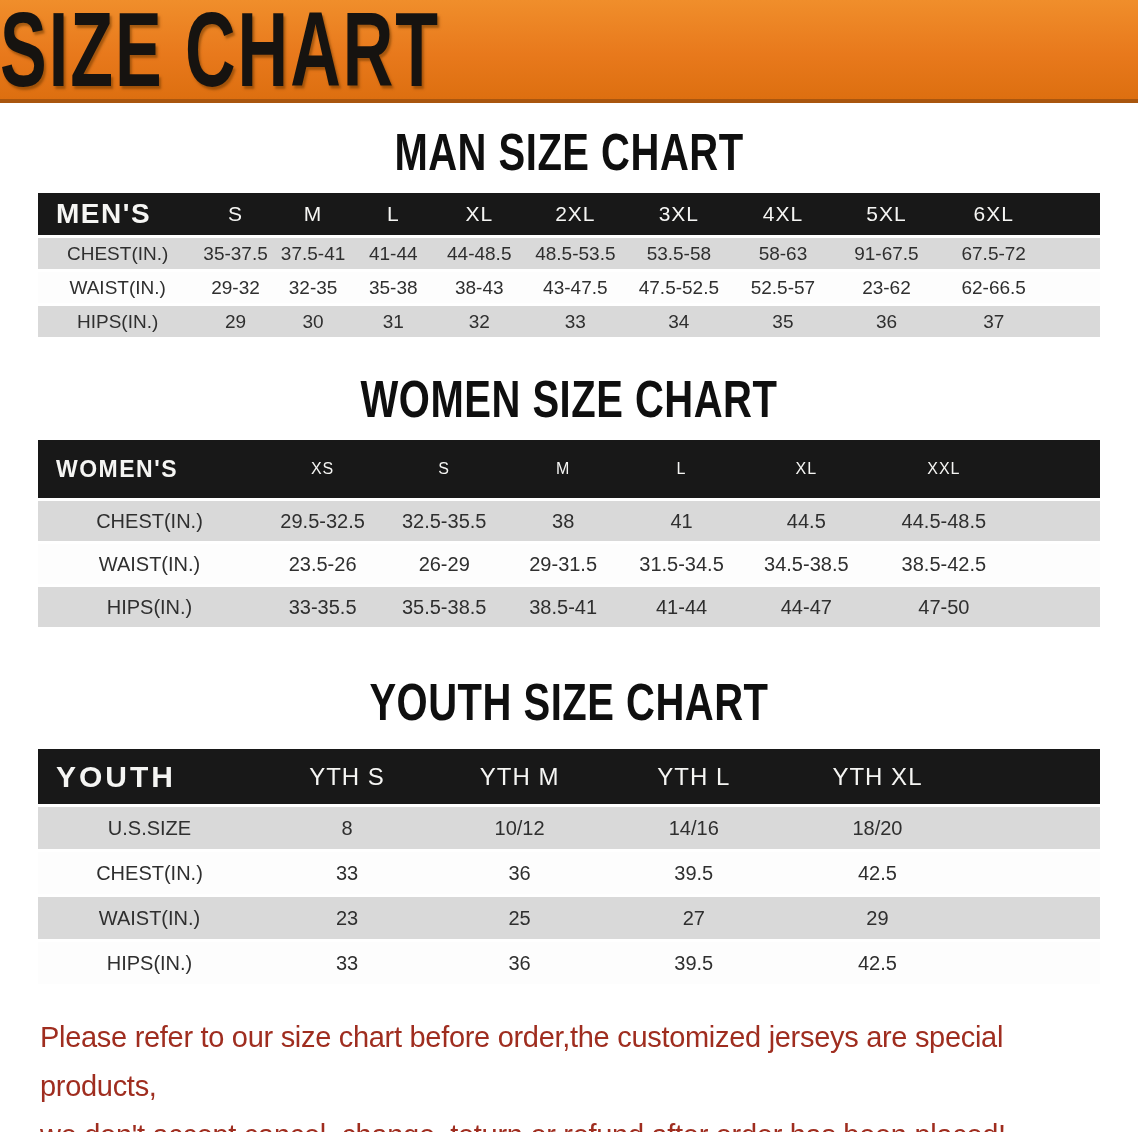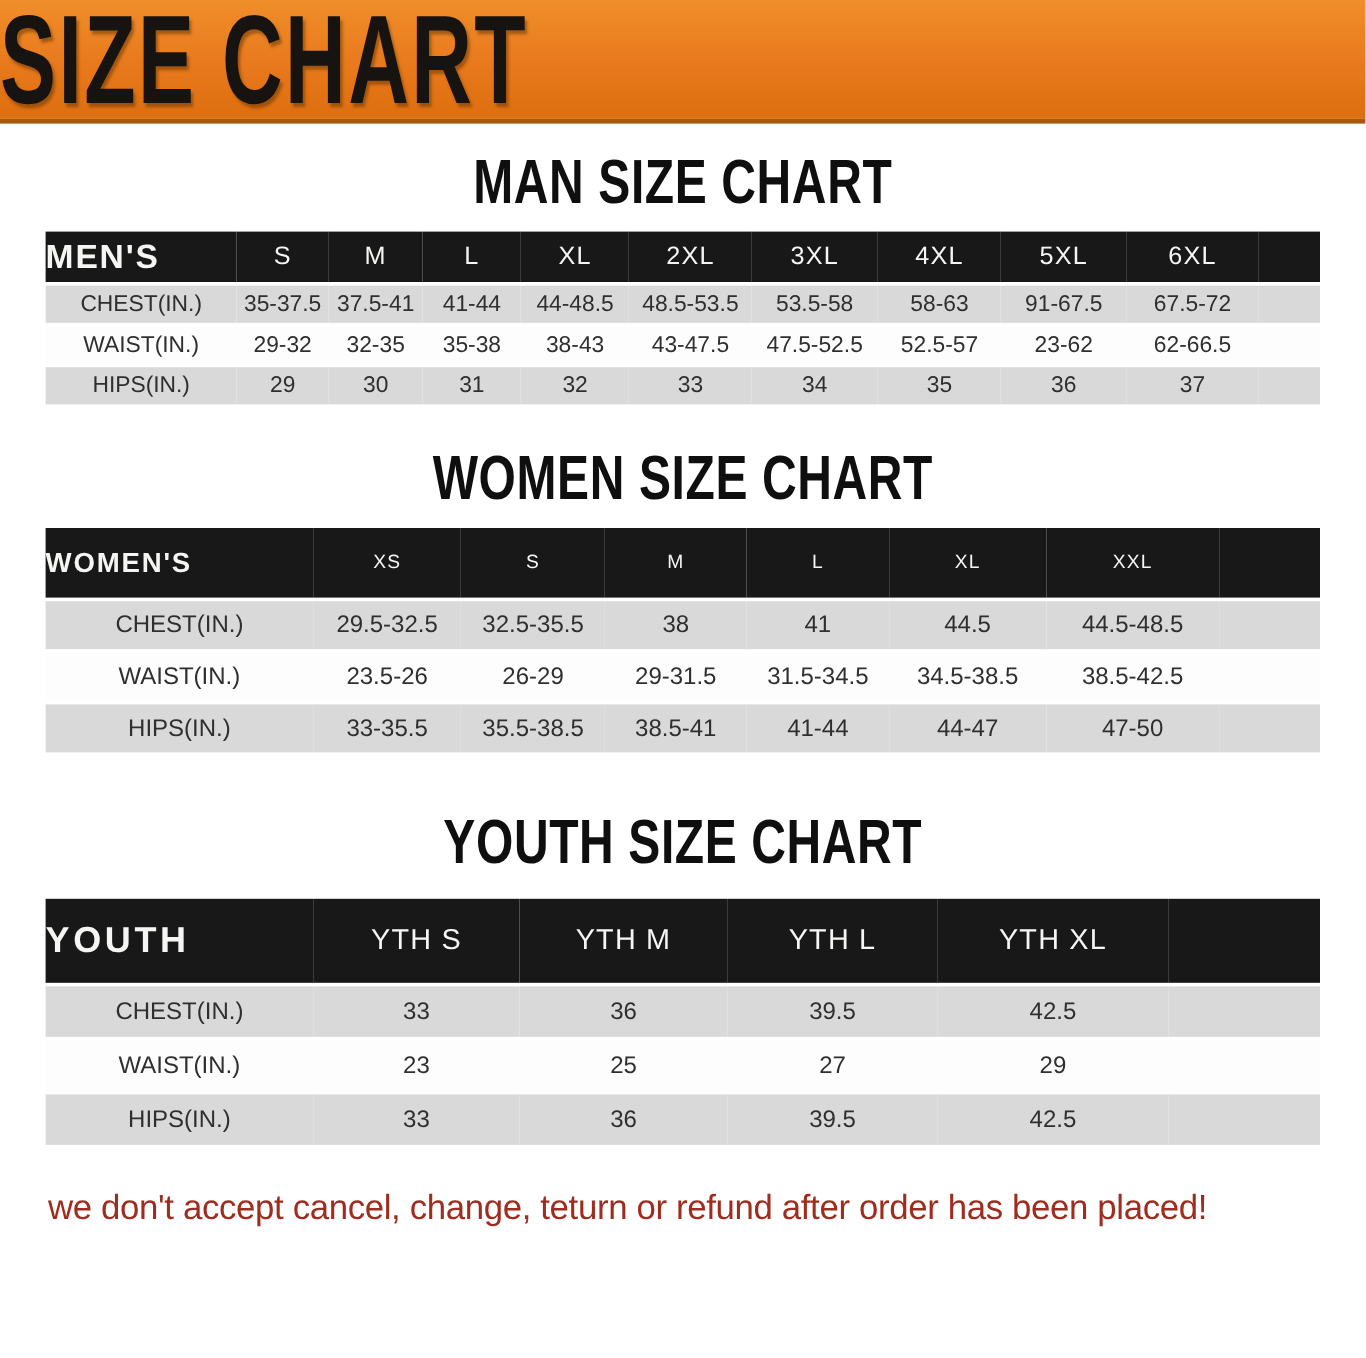--- a/index.html
+++ b/index.html
@@ -41,37 +41,37 @@
     width:1062px; margin:0 auto;
     border-collapse:separate; border-spacing:0 3px;
     table-layout:fixed;
   }
   table.sizes thead th {
     background:#181818; color:#f5f5f3;
     font-weight:normal; letter-spacing:1px;
     text-align:center; padding:0;
   }
   table.sizes thead th.gname {
-    font-weight:bold; text-align:left; letter-spacing:1.5px;
+    font-weight:bold; text-align:left; padding-left:18px; letter-spacing:1.5px;
   }
   table.sizes td {
     text-align:center; color:#2f2f2f; padding:0;
   }
   table.sizes tbody tr:nth-child(odd) td  { background:#d9d9d9; }
   table.sizes tbody tr:nth-child(even) td { background:#fdfdfd; }
 
   table.men thead th   { height:42px; font-size:21px; }
   table.men thead th.gname { font-size:28px; }
   table.men td         { height:31px; font-size:19px; }
 
   table.women thead th { height:58px; font-size:16px; }
   table.women thead th.gname { font-size:23px; }
   table.women td       { height:40px; font-size:20px; }
 
-  table.youth thead th { height:70px; font-size:24px; }
+  table.youth thead th { height:55px; font-size:24px; }
   table.youth thead th.gname { font-size:30px; letter-spacing:3px; }
   table.youth td       { height:42px; font-size:20px; }
 
   
   .disclaimer {
     margin:26px 30px 0 40px;
     color:#9f2d1f;
     font-size:29px; line-height:49px;
     letter-spacing:-0.3px;
   }
@@ -234,20 +234,28 @@
         <th class="gname">YOUTH</th>
         <th>YTH S</th>
         <th>YTH M</th>
         <th>YTH L</th>
         <th>YTH XL</th>
         <th></th>
       </tr>
     </thead>
     <tbody>
       <tr>
+        <td>U.S.SIZE</td>
+        <td>8</td>
+        <td>10/12</td>
+        <td>14/16</td>
+        <td>18/20</td>
+        <td></td>
+      </tr>
+      <tr>
         <td>CHEST(IN.)</td>
         <td>33</td>
         <td>36</td>
         <td>39.5</td>
         <td>42.5</td>
         <td></td>
       </tr>
       <tr>
         <td>WAIST(IN.)</td>
         <td>23</td>
@@ -262,14 +270,15 @@
         <td>36</td>
         <td>39.5</td>
         <td>42.5</td>
         <td></td>
       </tr>
     </tbody>
   </table>
 </div>
 
 <div class="disclaimer">
+  <div>Please refer to our size chart before order,the customized jerseys are special products,</div>
   <div>we don't accept cancel, change, teturn or refund after order has been placed!</div>
 </div>
 
 </body></html>

